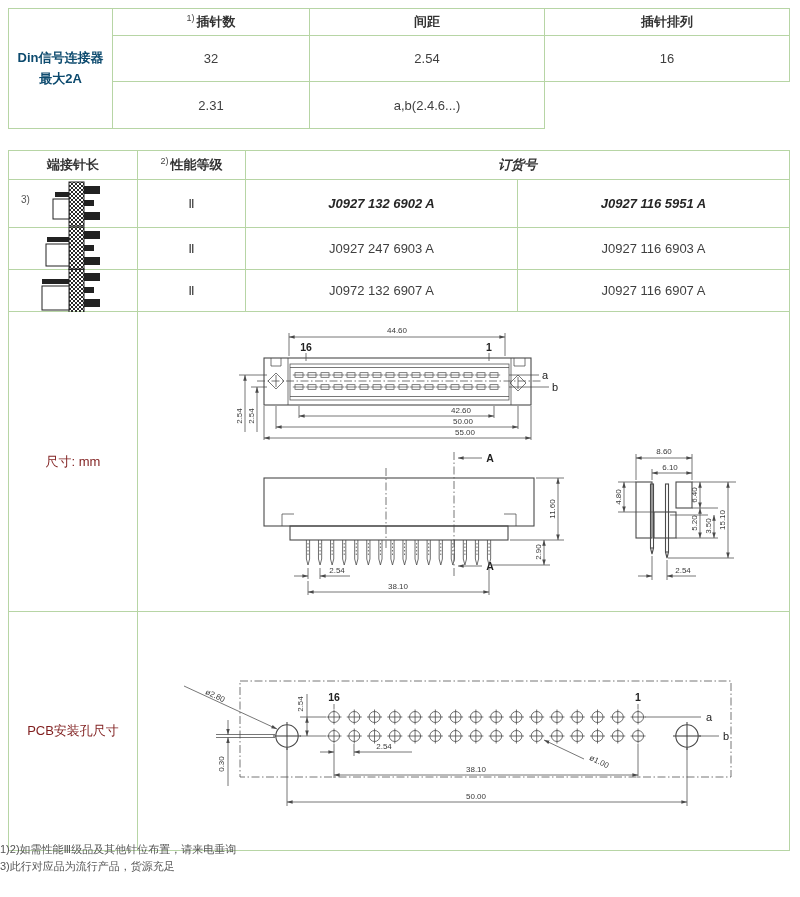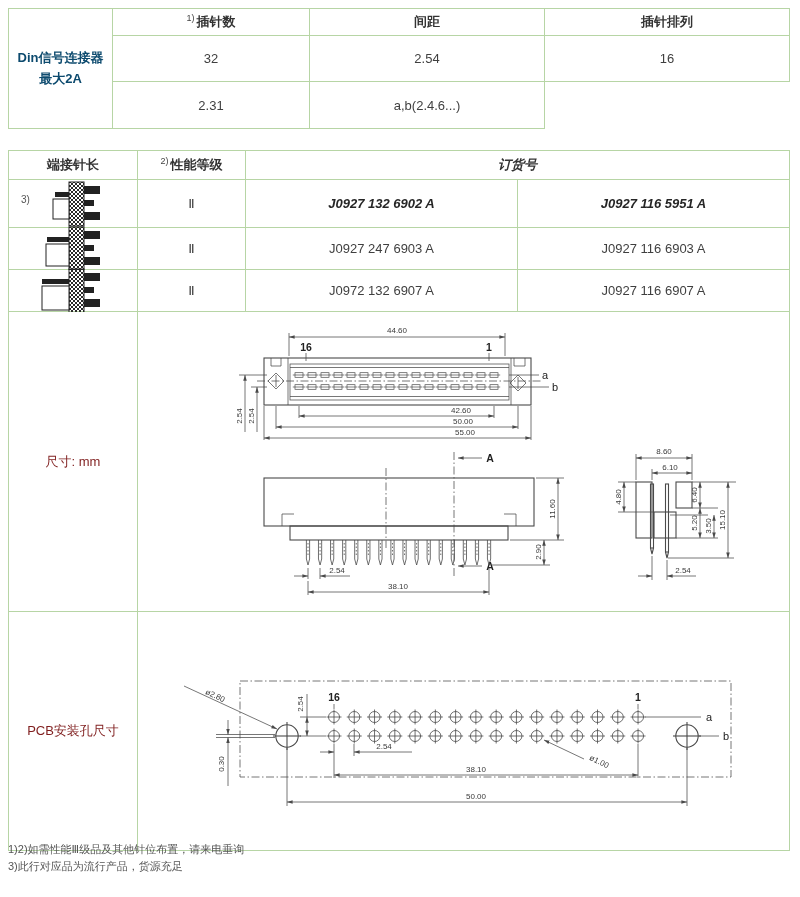--- a/index.html
+++ b/index.html
@@ -21,21 +21,21 @@
   .draw{position:absolute;}
   .ln{stroke:#4a4a4a;stroke-width:.75;fill:none;}
   .lnb{stroke:#4a4a4a;stroke-width:1.1;fill:none;}
   .dln{stroke:#4a4a4a;stroke-width:.75;fill:none;marker-start:url(#arr);marker-end:url(#arr);}
   .dle{stroke:#4a4a4a;stroke-width:.75;fill:none;marker-end:url(#arr);}
   .cl{stroke-dasharray:8 2.5 1.5 2.5;}
   .dd{stroke-dasharray:8 2.5 1.5 2.5;}
   .dt{font-size:8px;fill:#3a3a3a;text-anchor:middle;}
   .dtb{font-size:10.5px;font-weight:bold;fill:#222;text-anchor:middle;}
   .ab{font-size:11px;fill:#222;text-anchor:middle;}
-  .notes{position:absolute;left:8px;top:841px;font-size:11px;color:#555;line-height:17px;}
+  .notes{position:absolute;left:0;top:841px;font-size:11px;color:#555;line-height:17px;}
 </style>
 </head>
 <body>
 
 <div class="sheet">
 
   <svg width="0" height="0" style="position:absolute" aria-hidden="true">
     <defs>
       <marker id="arr" markerWidth="8" markerHeight="6" refX="7.5" refY="3" orient="auto-start-reverse">
         <path d="M0,0.6 L7.5,3 L0,5.4 Z" fill="#4a4a4a"></path>

